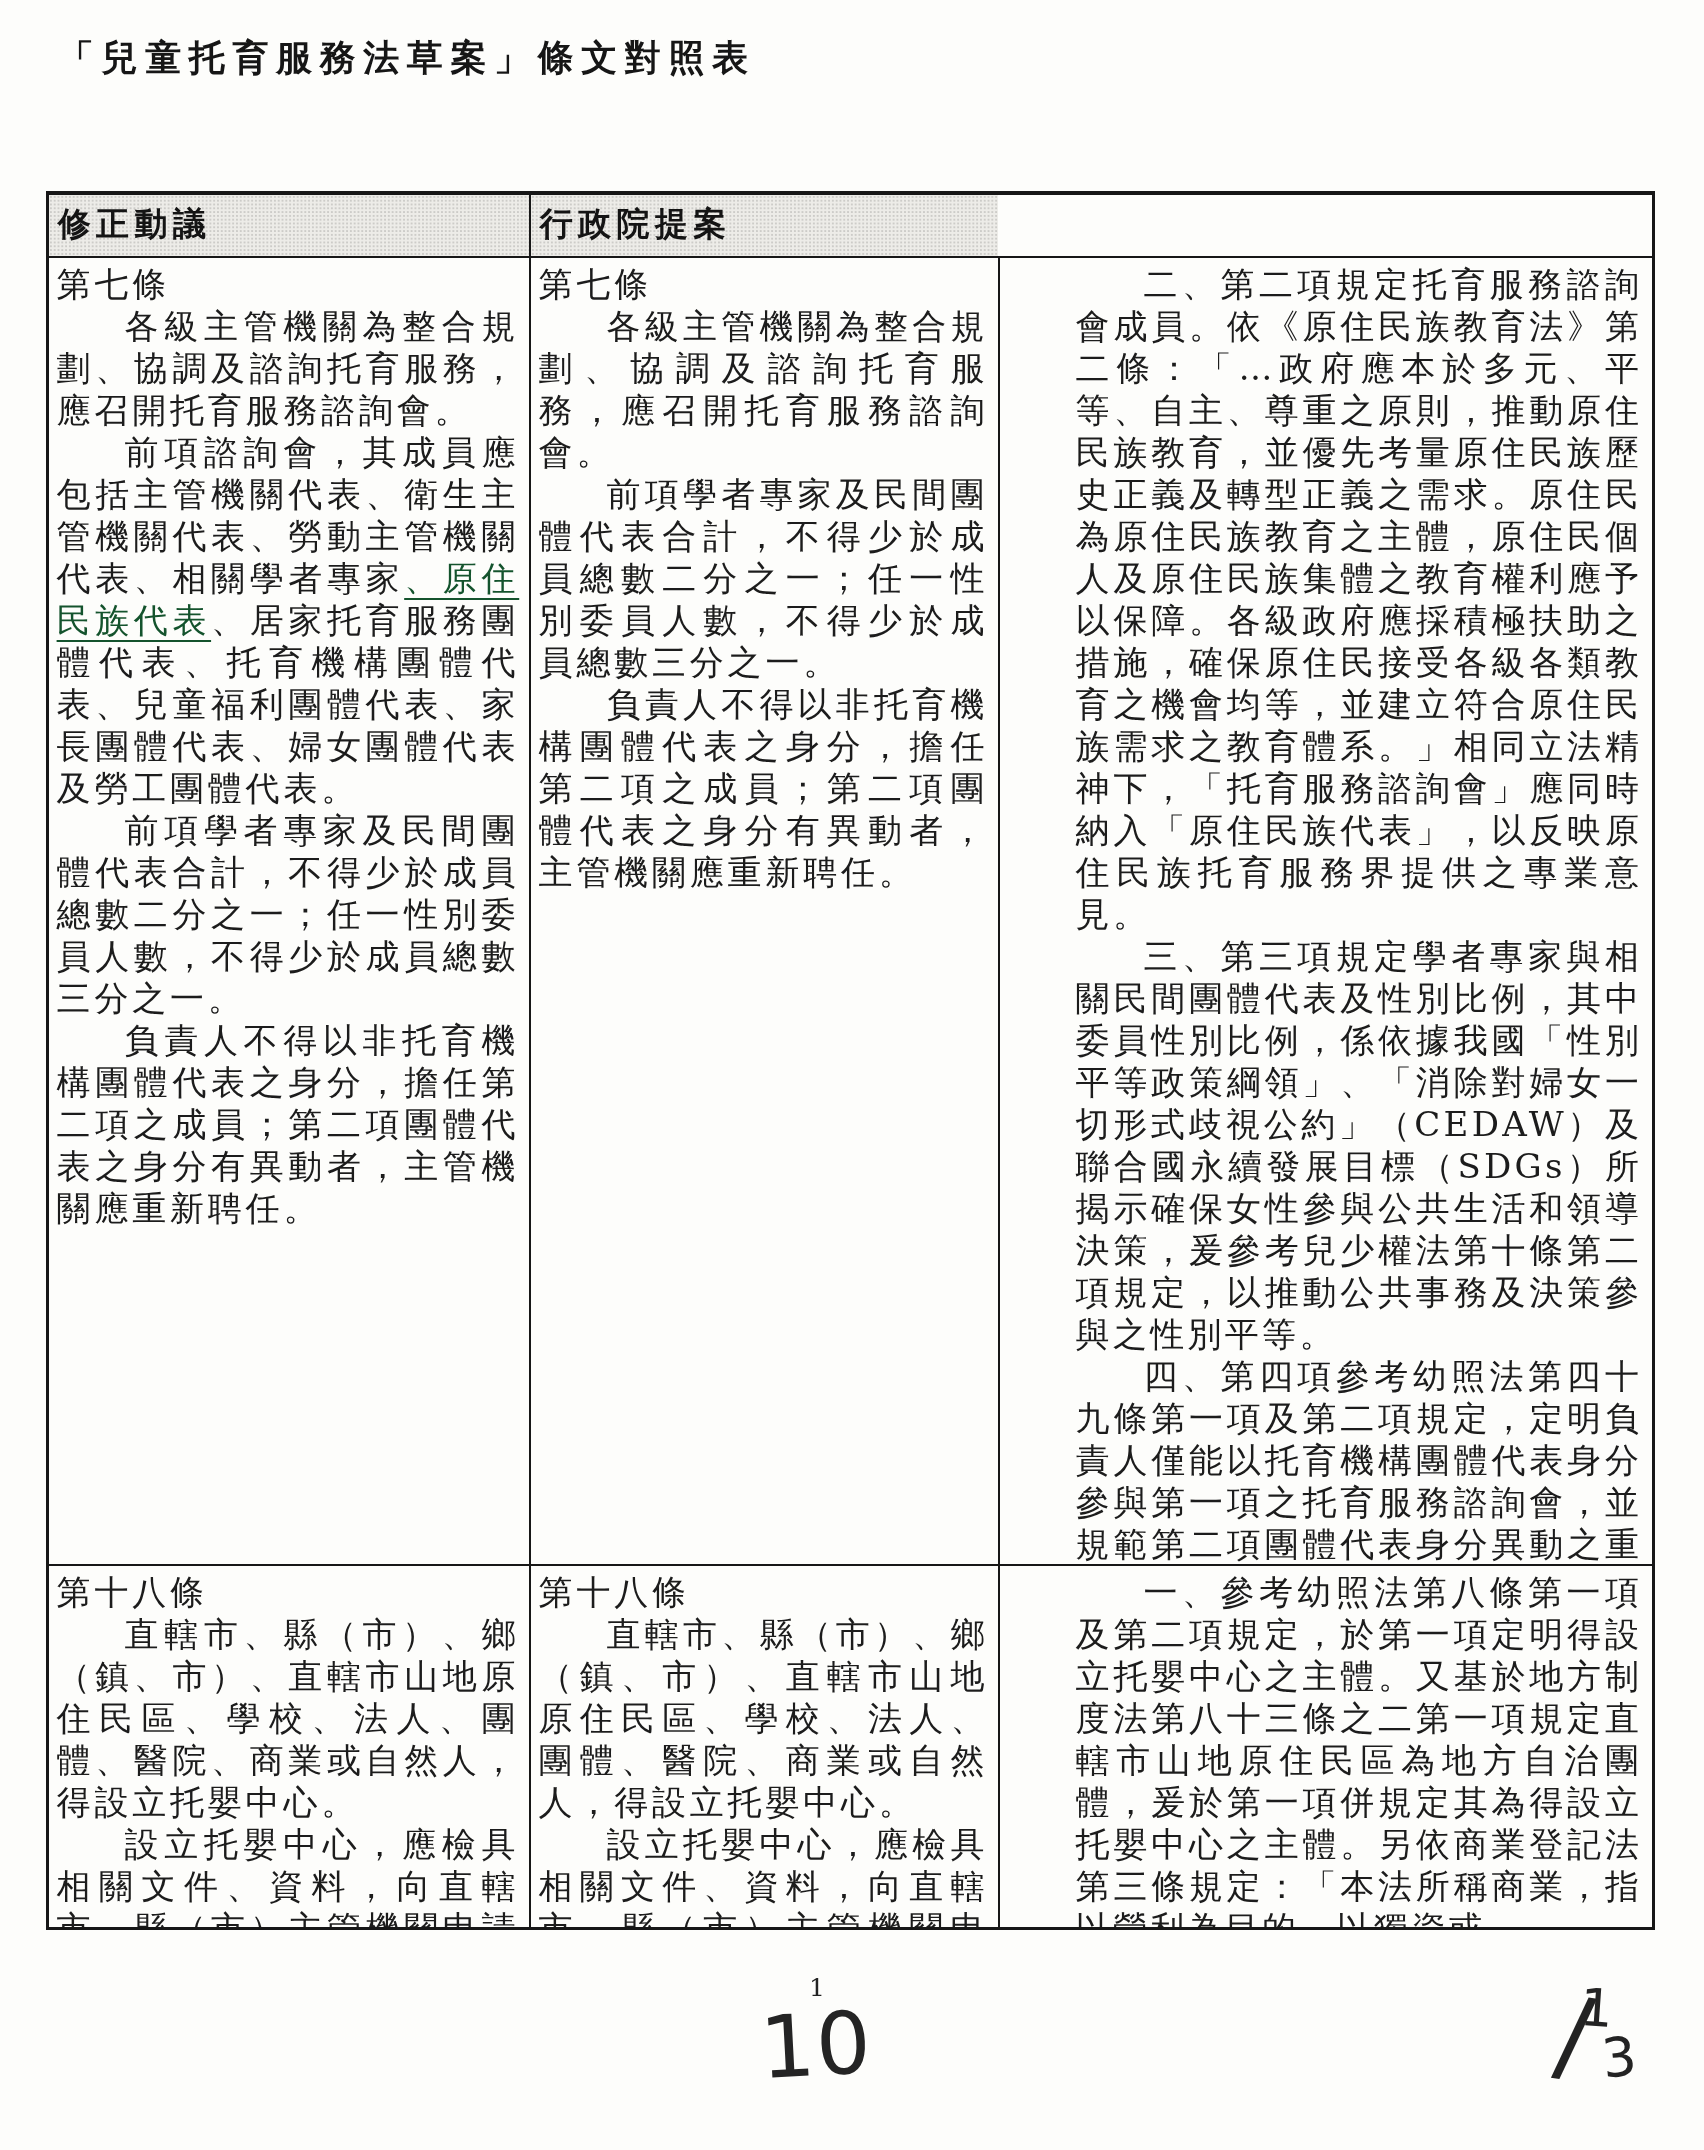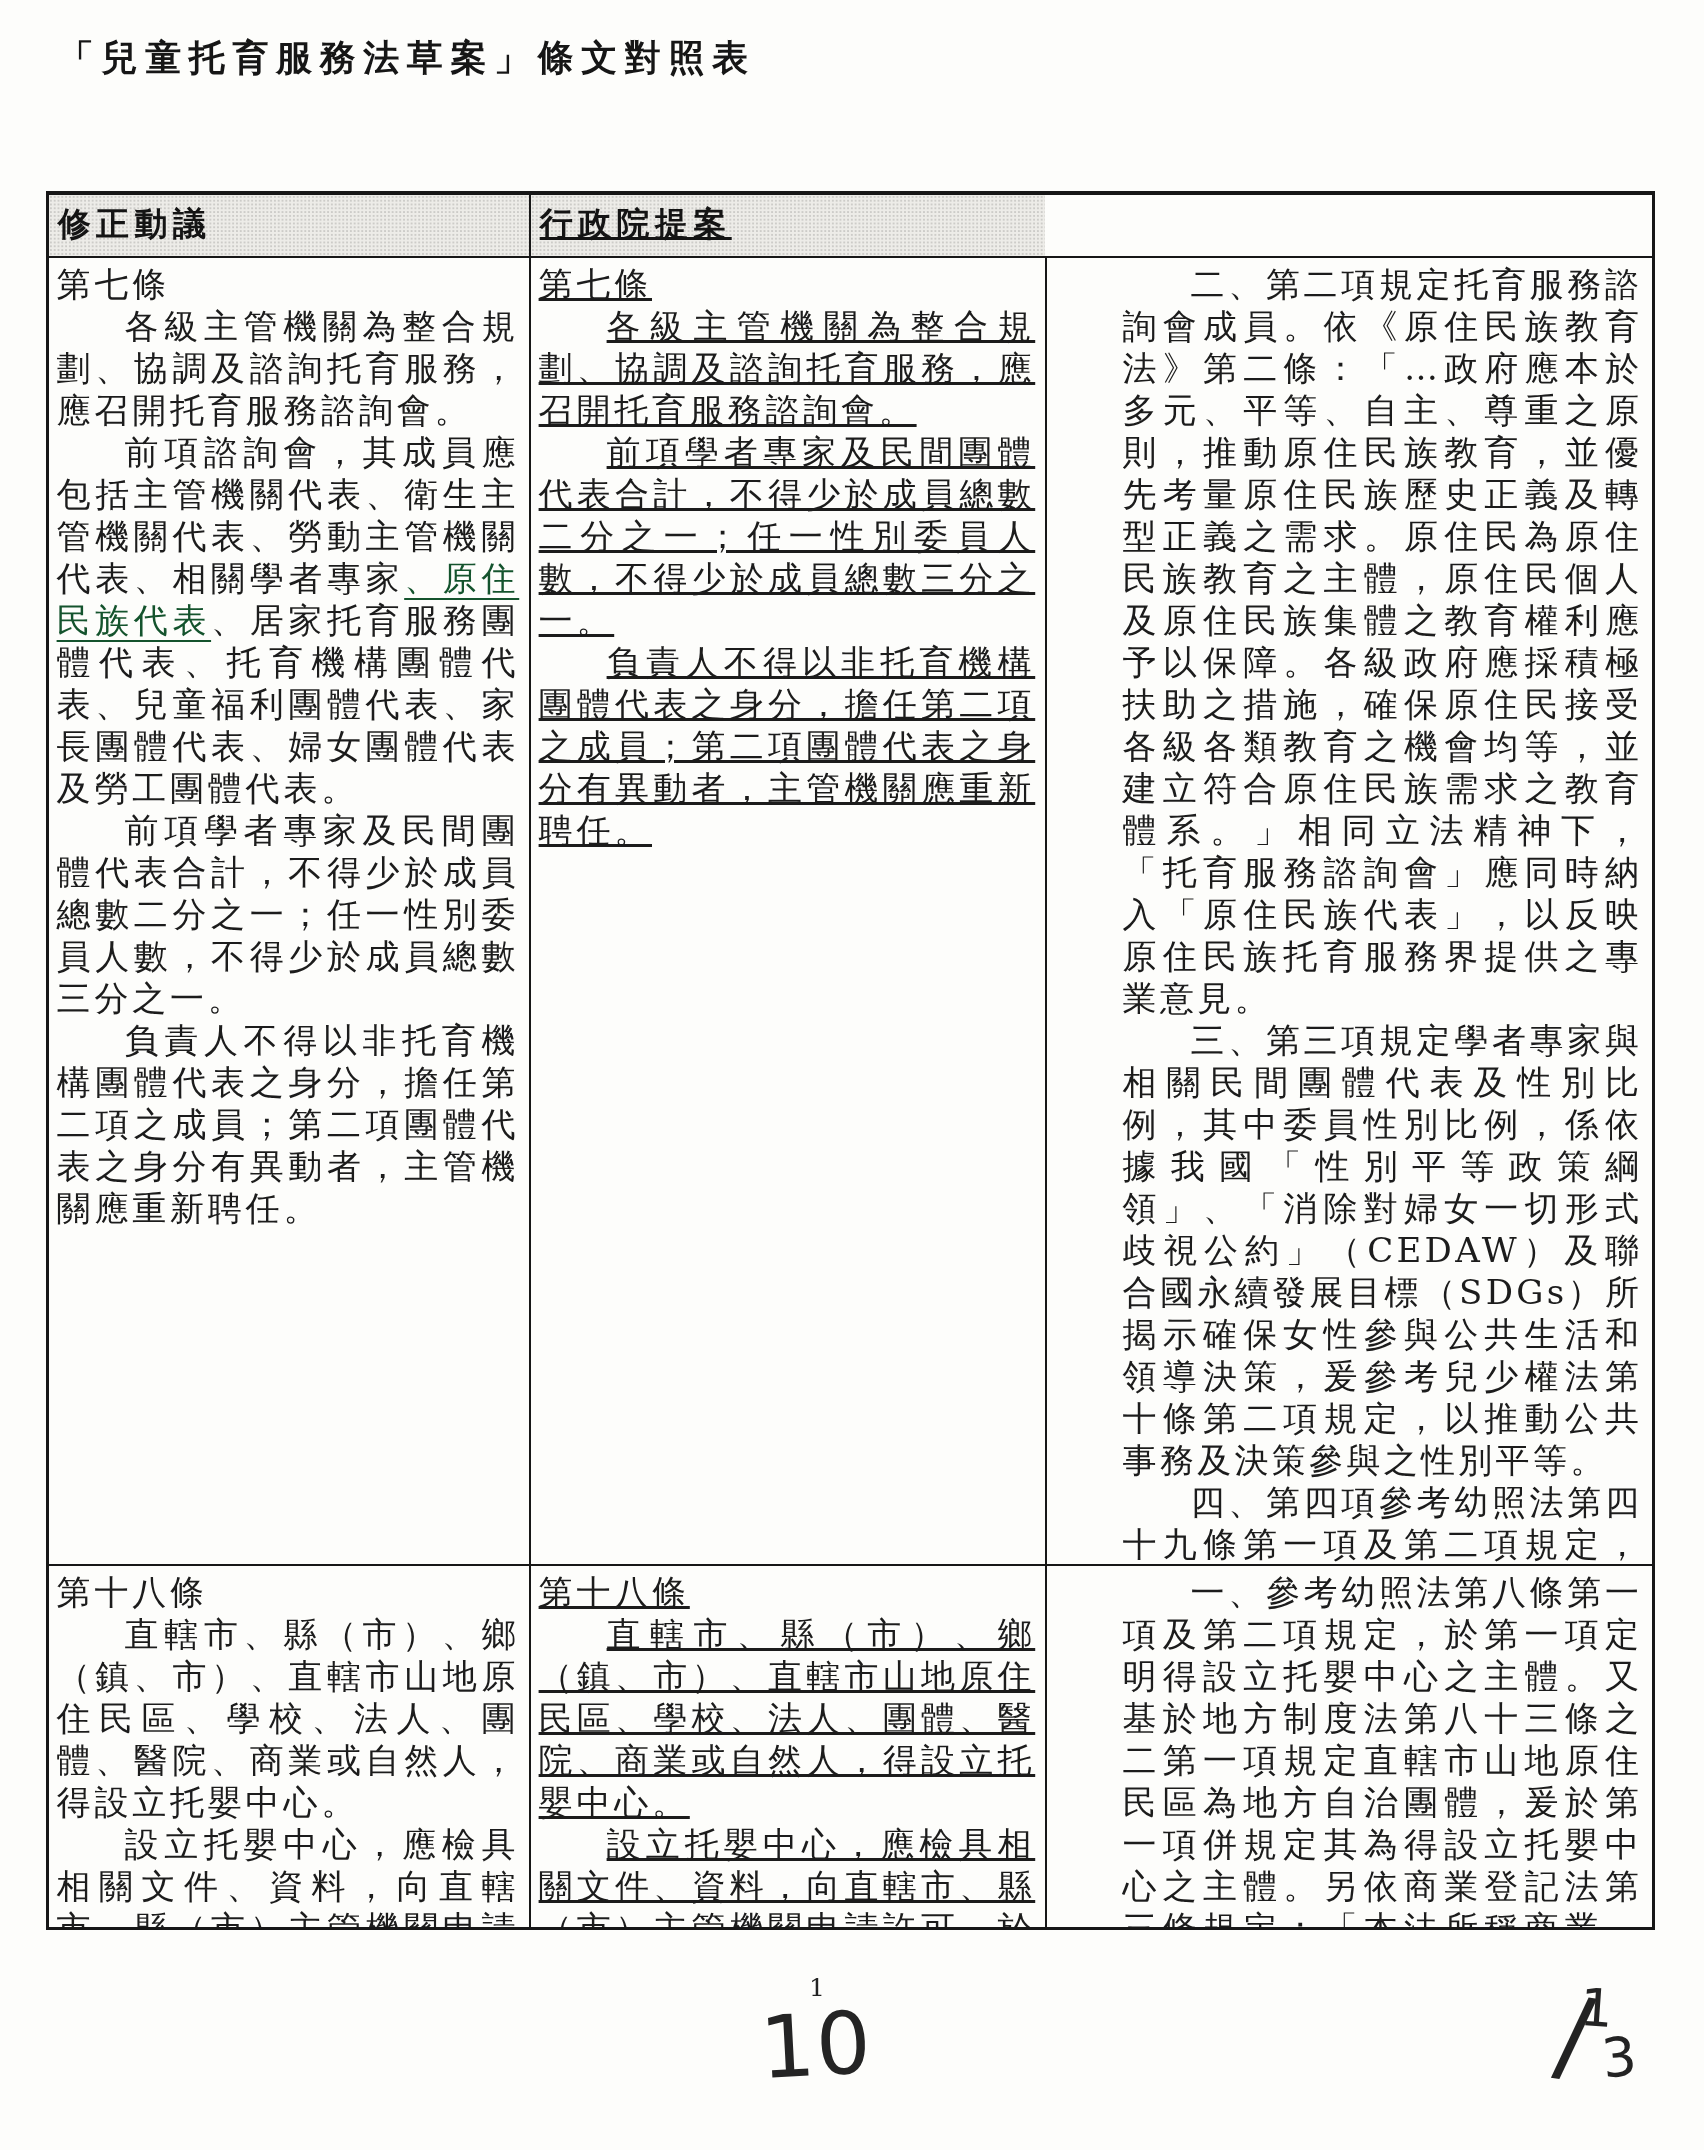--- a/index.html
+++ b/index.html
@@ -28,21 +28,21 @@
   .th{
     box-sizing:border-box;height:61px;display:flex;align-items:center;
     padding:2.2px 11px 4.4px 8.7px;
     font-size:33px;font-weight:bold;letter-spacing:5.4px;color:#141414;
     background-color:#edece8;
     background-image:radial-gradient(rgba(45,45,45,0.17) 0.7px, transparent 0.8px);
     background-size:3.8px 3.8px;
   }
   .th+ .th{border-left:2.2px solid #171717;}
   .col-a{width:480px;flex:0 0 auto;}
-  .col-b{width:516px;flex:0 0 auto;text-decoration:underline;}
+  .col-b{width:469px;flex:0 0 auto;}
   .col-c{flex:1 1 auto;}
   .trow{display:flex;}
   .trow-sep{border-top:2.7px solid #171717;align-items:flex-end;}
   .td{
     box-sizing:border-box;overflow:hidden;
     padding:5.4px 9.8px 0 7.6px;
     font-size:34px;line-height:42px;
     text-align:justify;letter-spacing:3.8px;
     color:#1c1c1c;
   }

